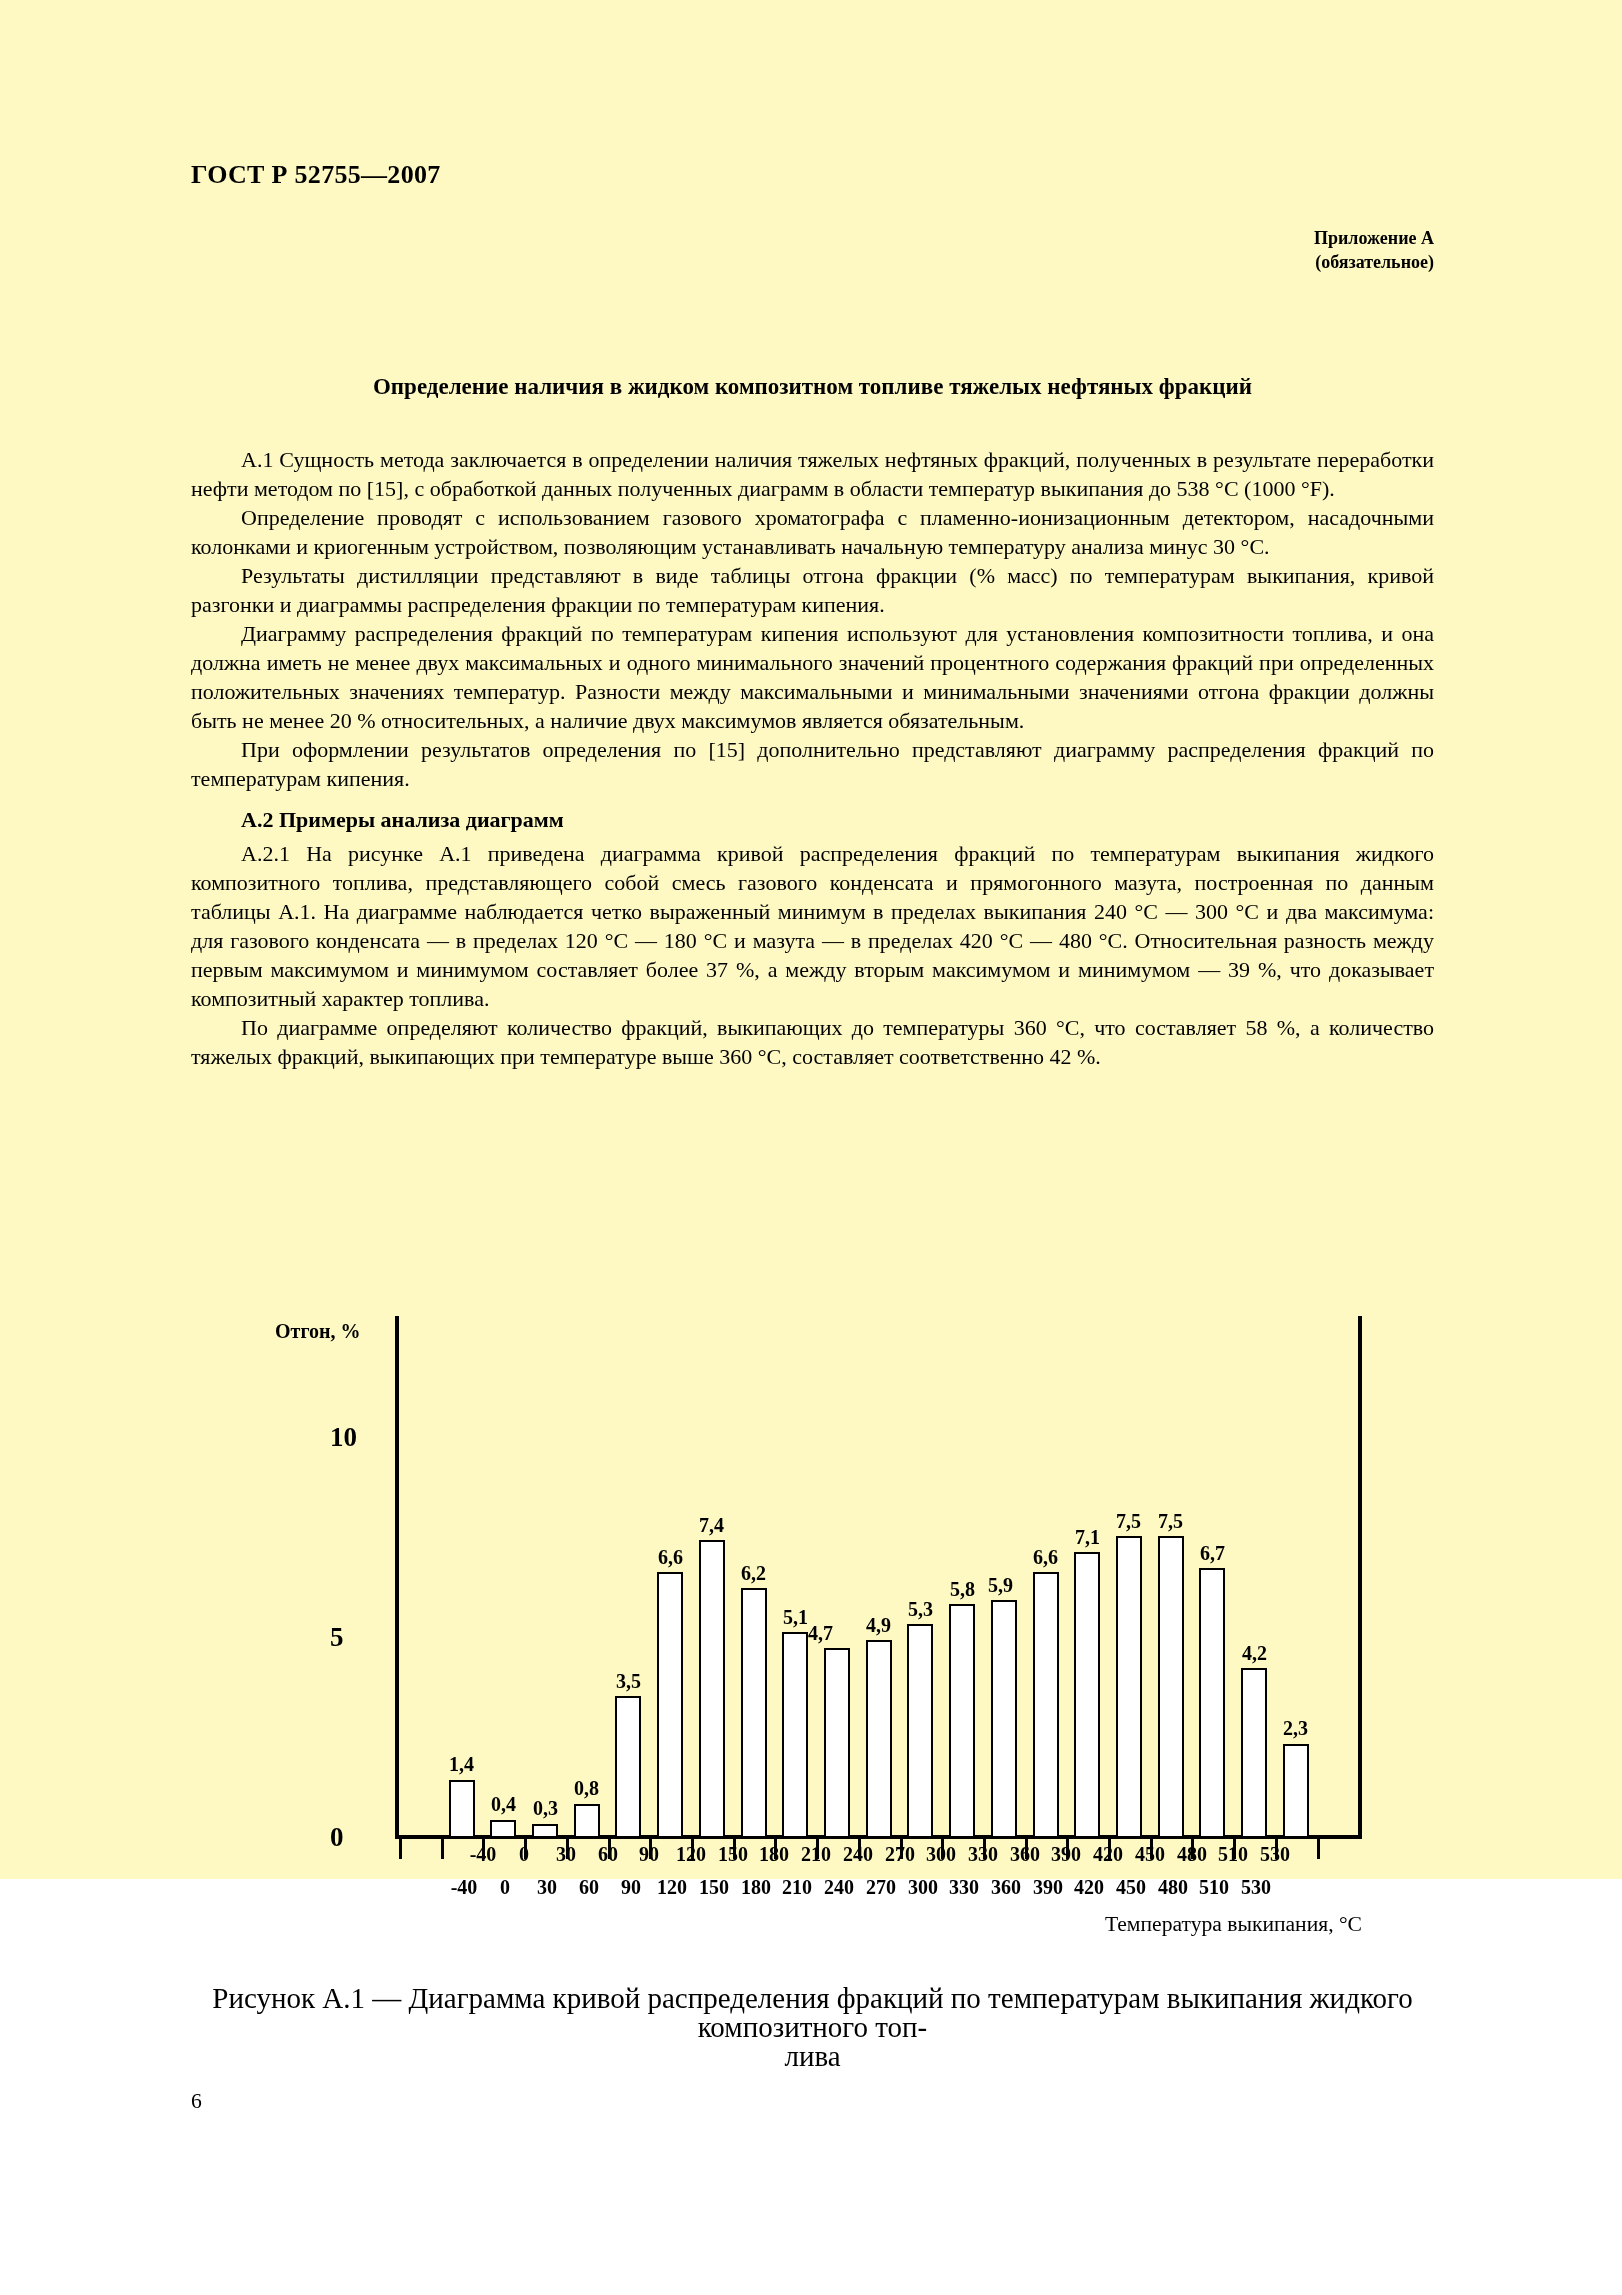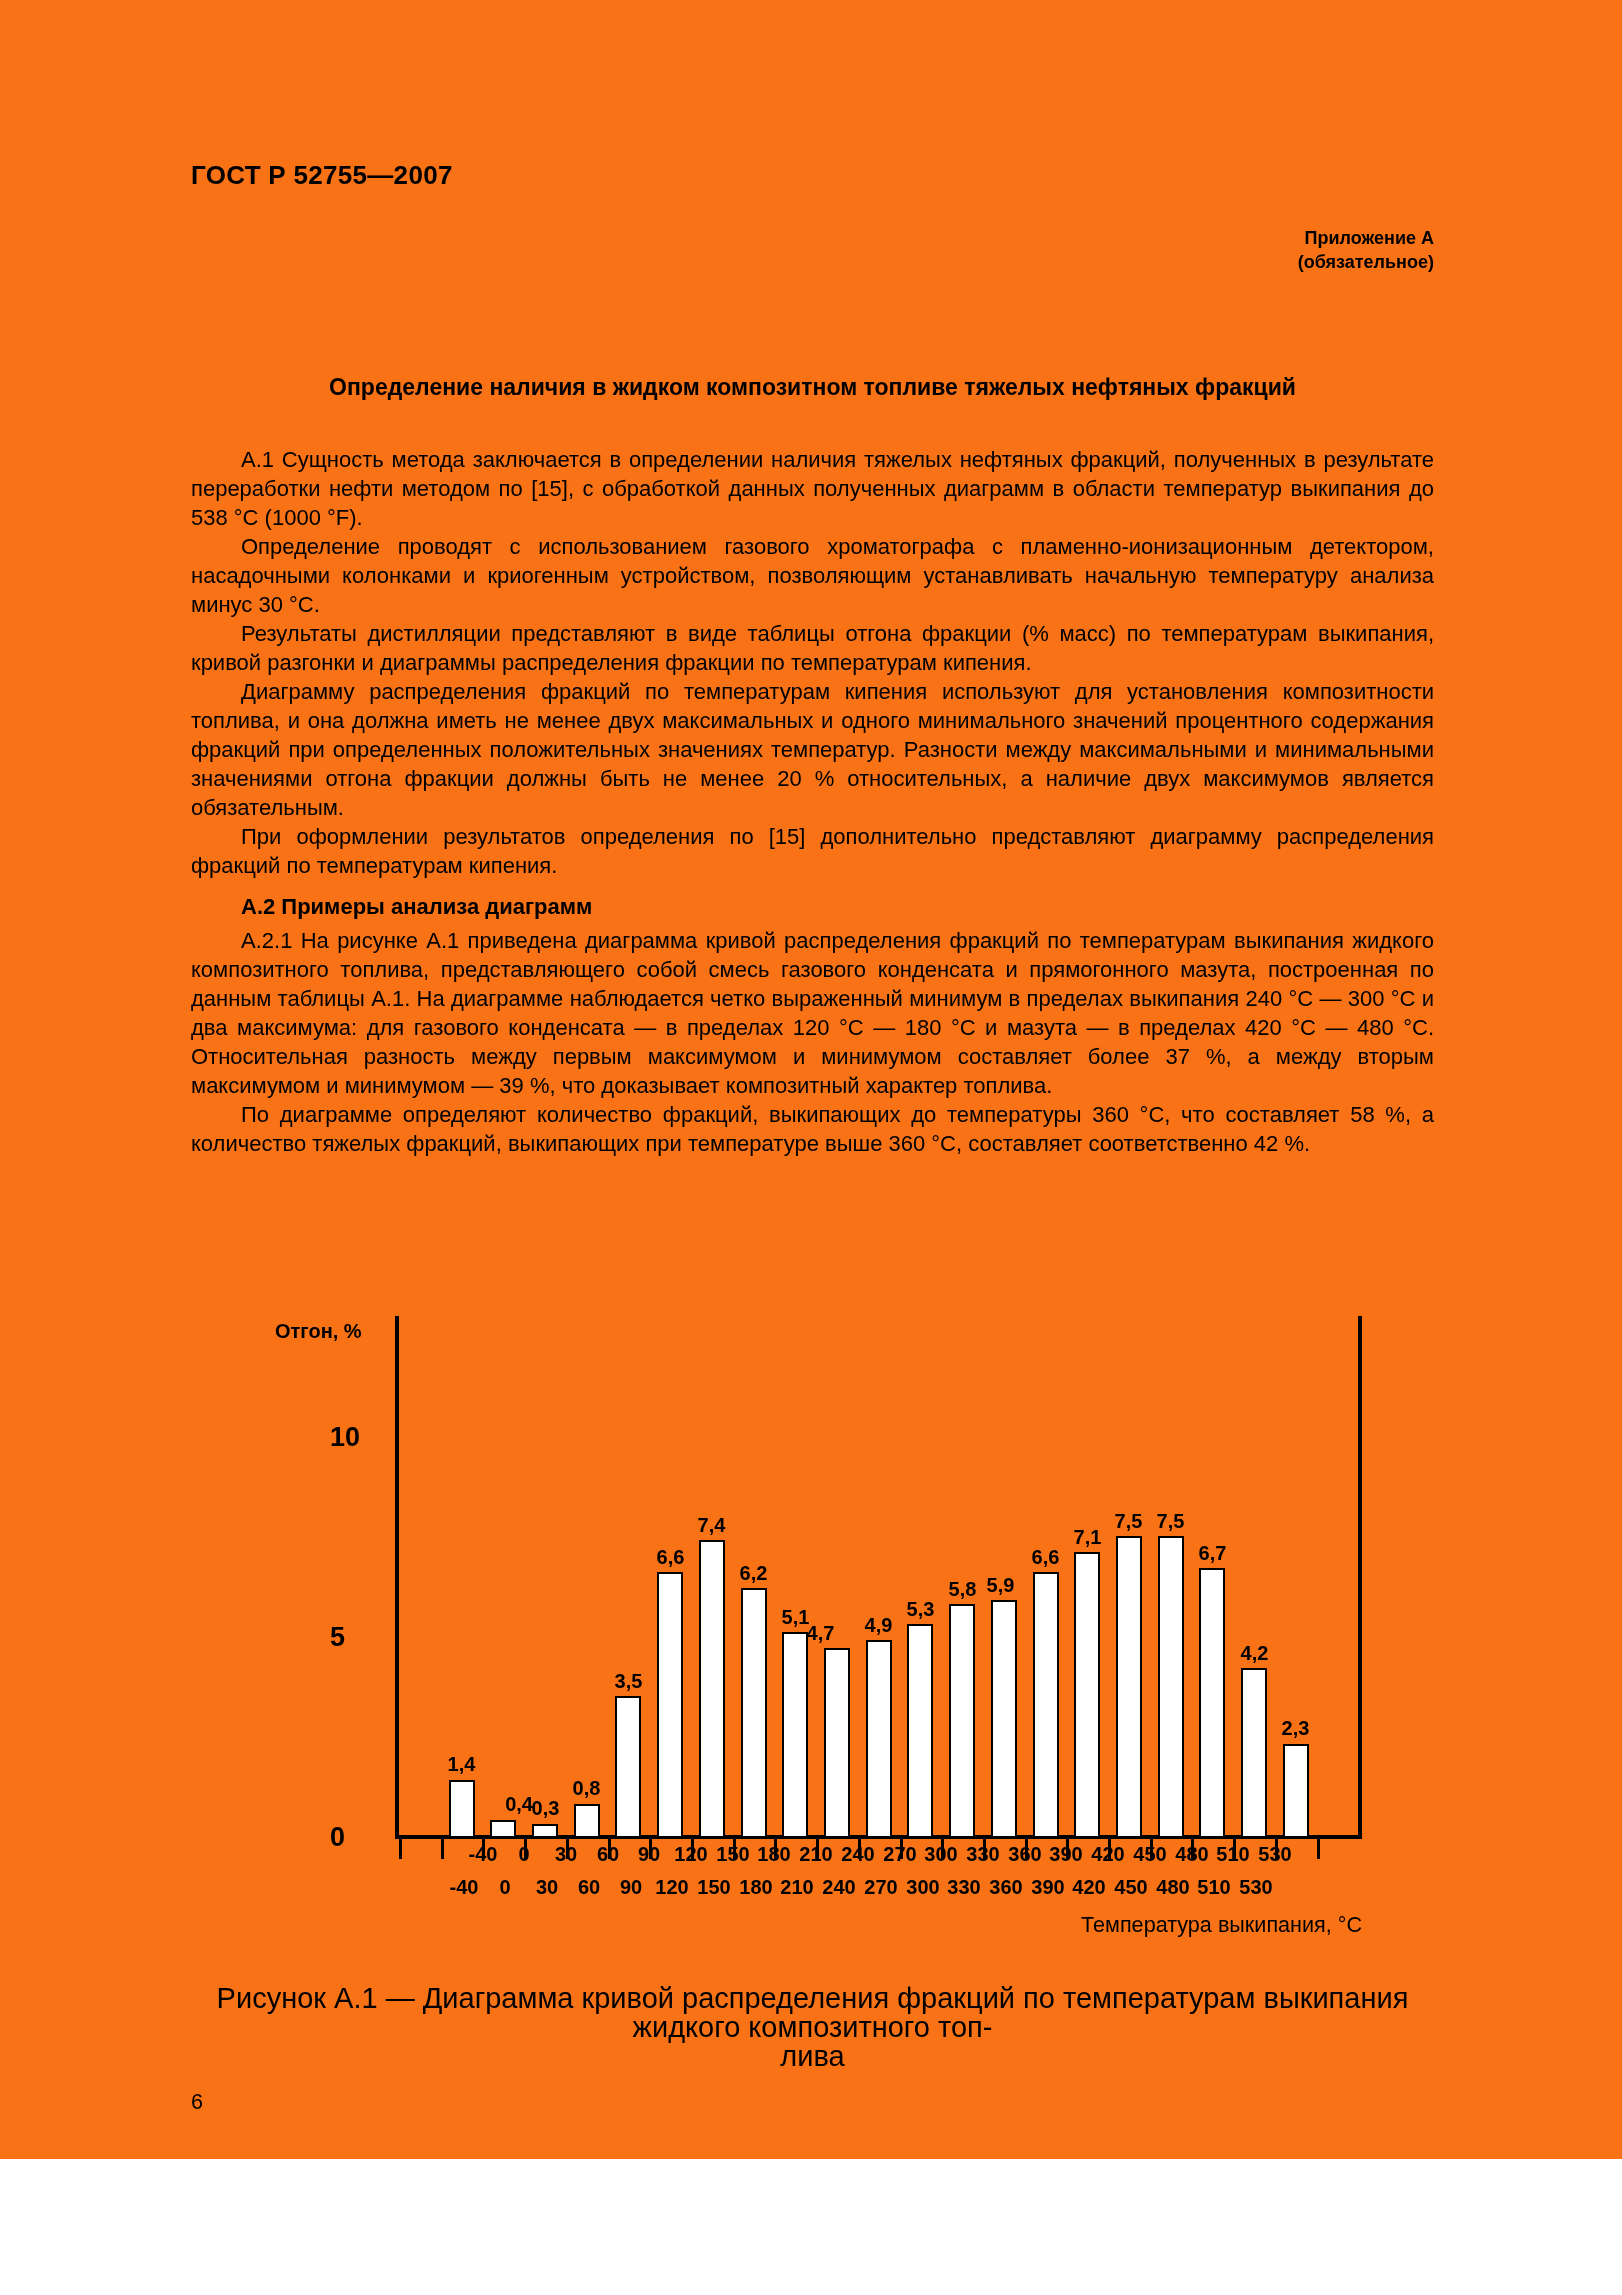--- a/index.html
+++ b/index.html
@@ -5,22 +5,23 @@
   html,body{margin:0;padding:0;background:#fff;}
   body{
     width:1623px;height:2295px;
     font-family:"Liberation Sans", sans-serif;
     color:#000;
     position:relative;
     overflow:hidden;
   }
   .page{
     position:absolute;
-    left:0;top:0;width:1623px;height:2159px;
-    background:#f97316;
+    left:0;top:0;width:1623px;height:1879px;
+    background:#fef9c3;
+    font-family:Liberation Serif, serif;
   }
   
   .doc-header{
     position:absolute;left:191px;top:160px;
     font-size:26px;font-weight:bold;letter-spacing:0.3px;
     white-space:nowrap;
   }
   
   .annex-block{
     position:absolute;left:191px;top:226px;width:1243px;
@@ -153,21 +154,21 @@
       <div class="x-axis"></div>
       <div class="ytick-wrap" id="yticks">
           <div class="ytick" style="top: 513px;">0</div>
           <div class="ytick" style="top: 313px;">5</div>
           <div class="ytick" style="top: 113px;">10</div>
         </div>
       <div class="plot" id="plot">
           <div class="bar" style="left: 50px; width: 26px; height: 56px;"></div>
           <div class="bar-val" style="left: 33px; width: 59px; top: 437px;">1,4</div>
           <div class="bar" style="left: 91px; width: 26px; height: 16px;"></div>
-          <div class="bar-val" style="left: 75px; width: 59px; top: 477px; text-align: right;">0,4</div>
+          <div class="bar-val" style="left: 75px; width: 59px; top: 477px;">0,4</div>
           <div class="bar" style="left: 133px; width: 26px; height: 12px;"></div>
           <div class="bar-val" style="left: 117px; width: 59px; top: 481px;">0,3</div>
           <div class="bar" style="left: 175px; width: 26px; height: 32px;"></div>
           <div class="bar-val" style="left: 158px; width: 59px; top: 461px;">0,8</div>
           <div class="bar" style="left: 216px; width: 26px; height: 140px;"></div>
           <div class="bar-val" style="left: 200px; width: 59px; top: 354px;">3,5</div>
           <div class="bar" style="left: 258px; width: 26px; height: 264px;"></div>
           <div class="bar-val" style="left: 242px; width: 59px; top: 230px;">6,6</div>
           <div class="bar" style="left: 300px; width: 26px; height: 296px;"></div>
           <div class="bar-val" style="left: 283px; width: 59px; top: 198px;">7,4</div>

